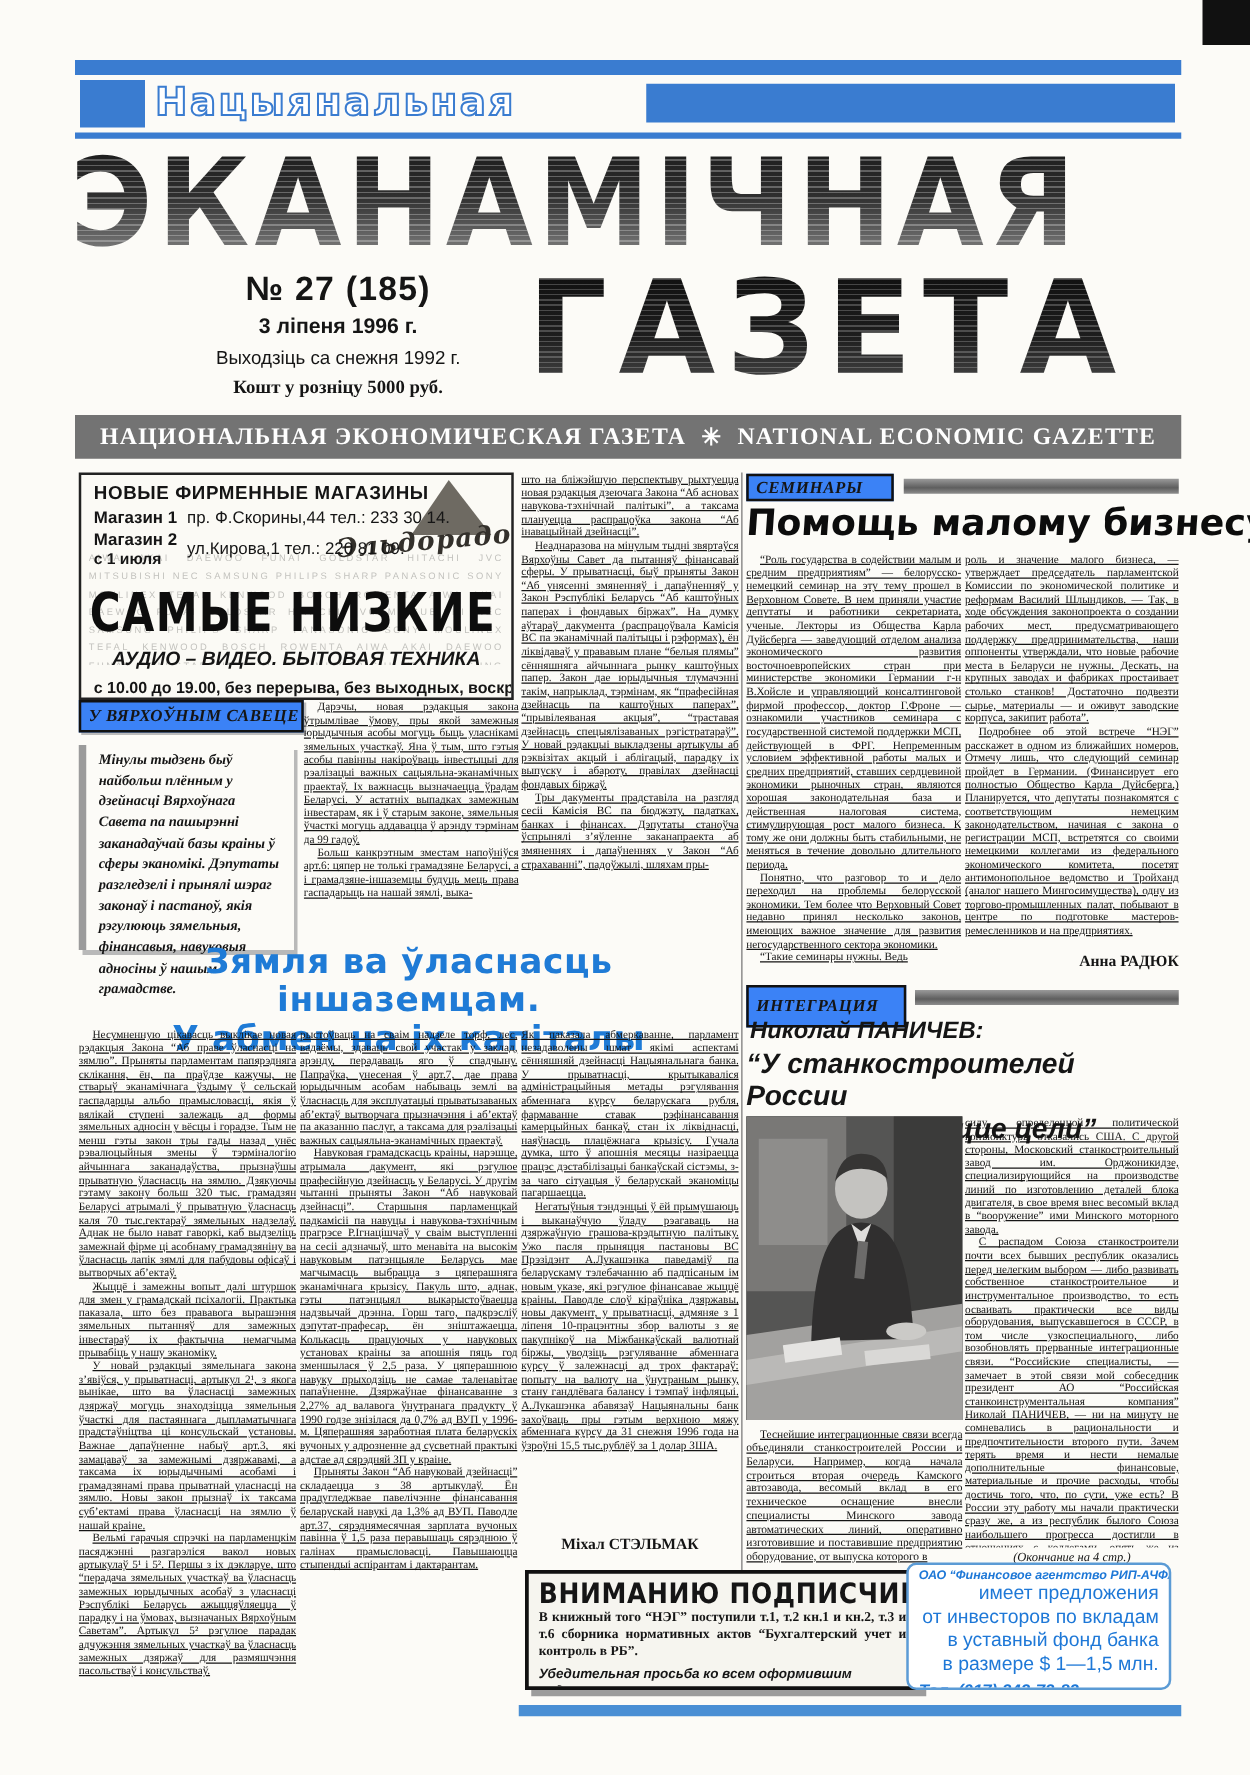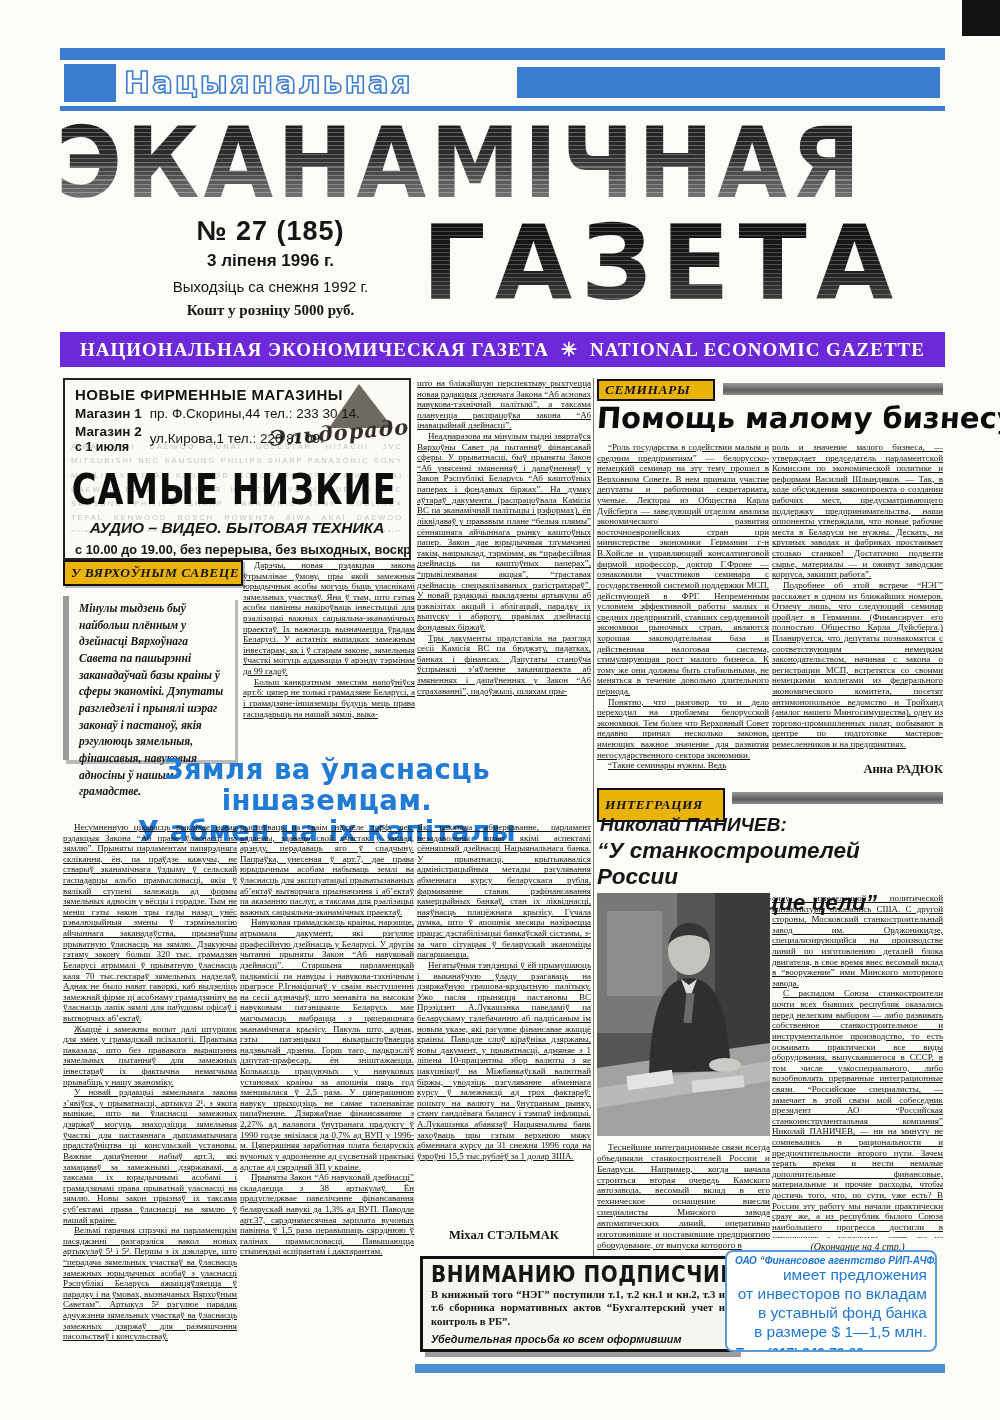--- a/index.html
+++ b/index.html
@@ -19,21 +19,21 @@
   .big-title2{background-image:repeating-linear-gradient(180deg,rgba(255,255,255,.22) 0 1px,rgba(255,255,255,0) 1px 4px),
                          linear-gradient(180deg,#0c0c0c 0%,#1d1d1d 55%,#565656 100%);}
   #title-line1{left:56px;top:106px;width:892px;font-size:90px;letter-spacing:4px;transform:scale(1,1.08);transform-origin:top left;}
   #title-line2{left:422px;top:202px;width:525px;font-size:100px;letter-spacing:9px;transform:scale(1,1.04);transform-origin:top left;}
   #issue-block{left:118px;top:216px;width:305px;text-align:center;font-family:"Liberation Sans",sans-serif;}
   #issue-no{font-size:27px;font-weight:bold;letter-spacing:1px;}
   #issue-date{font-size:17px;font-weight:bold;margin-top:4px;}
   #issue-since{font-size:15px;margin-top:7px;}
   #issue-price{font-family:"Liberation Serif",serif;font-weight:bold;font-size:15px;margin-top:7px;}
 
-  #banner{left:60px;top:332px;width:885px;height:35px;background:#6d28d9;display:flex;align-items:center;justify-content:center;
+  #banner{left:60px;top:332px;width:885px;height:35px;background:#737373;display:flex;align-items:center;justify-content:center;
         gap:12px;color:#fff;font-family:"Liberation Serif",serif;font-weight:bold;font-size:19px;letter-spacing:1px;white-space:nowrap;}
 
   
   #ad-box{left:63px;top:378px;width:348px;height:182px;border:2px solid #222;background:#fbfaf5;box-sizing:border-box;
         padding:6px 10px;font-family:"Liberation Sans",sans-serif;overflow:hidden;}
   #ad-watermark{position:absolute;left:6px;right:6px;top:60px;height:92px;overflow:hidden;color:#8a8a86;opacity:.5;
         font-size:7.5px;line-height:1.9;letter-spacing:2px;text-align:justify;z-index:0;}
   .ad-fg{position:relative;z-index:1;}
   #ad-header{font-size:15px;font-weight:bold;letter-spacing:.5px;}
   .ad-row{display:flex;gap:8px;font-size:13.5px;margin-top:3px;align-items:flex-start;}
@@ -42,21 +42,21 @@
   #ad-slogan{font-family:"DejaVu Sans",sans-serif;font-weight:bold;font-size:33px;letter-spacing:1px;text-align:center;
         transform:scale(1.02,1.3);transform-origin:center;margin-top:16px;color:#0d0d0d;white-space:nowrap;}
   #ad-subline{font-weight:bold;font-style:italic;font-size:15.5px;text-align:center;margin-top:10px;white-space:nowrap;}
   #ad-hours{font-weight:bold;font-size:12.8px;text-align:center;margin-top:5px;white-space:nowrap;}
   #ad-pyramid{position:absolute;right:16px;top:4px;width:0;height:0;z-index:1;
         border-left:30px solid transparent;border-right:34px solid transparent;border-bottom:44px solid #6e6a62;}
   #ad-logo{position:absolute;right:0px;top:40px;z-index:1;font-family:"DejaVu Serif",serif;font-weight:bold;font-style:italic;
         font-size:21px;transform:rotate(-5deg);color:#33302b;letter-spacing:1px;}
 
   
-  .sec-box{border:2px solid #111;background:#eab308;font-family:"Liberation Serif",serif;font-weight:bold;font-style:italic;
+  .sec-box{border:2px solid #111;background:#3b82f6;font-family:"Liberation Serif",serif;font-weight:bold;font-style:italic;
         font-size:13.5px;letter-spacing:.5px;display:flex;align-items:center;padding:0 6px;box-sizing:border-box;white-space:nowrap;}
   .sec-bar{background:linear-gradient(180deg,#9a9a9a,#5e5e5e 60%,#8d8d8d);}
 
   
   #uvs-box{left:63px;top:560px;width:180px;height:26px;box-shadow:2px 2px 0 #bbb;}
   #uvs-lead{left:63px;top:596px;width:172px;height:164px;box-sizing:border-box;padding:4px 6px 4px 10px;
         border-left:6px solid #9b9b9b;box-shadow:3px 4px 0 #b9b9b9;
         font-weight:bold;font-style:italic;font-size:11.5px;line-height:1.45;}
 
   

